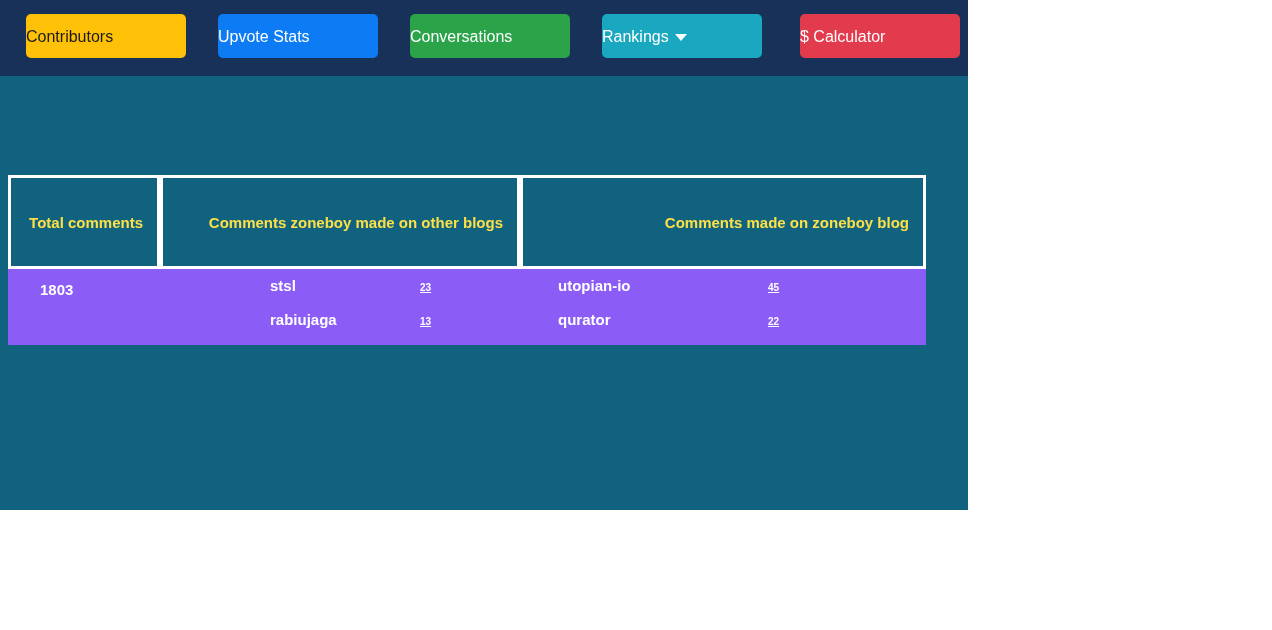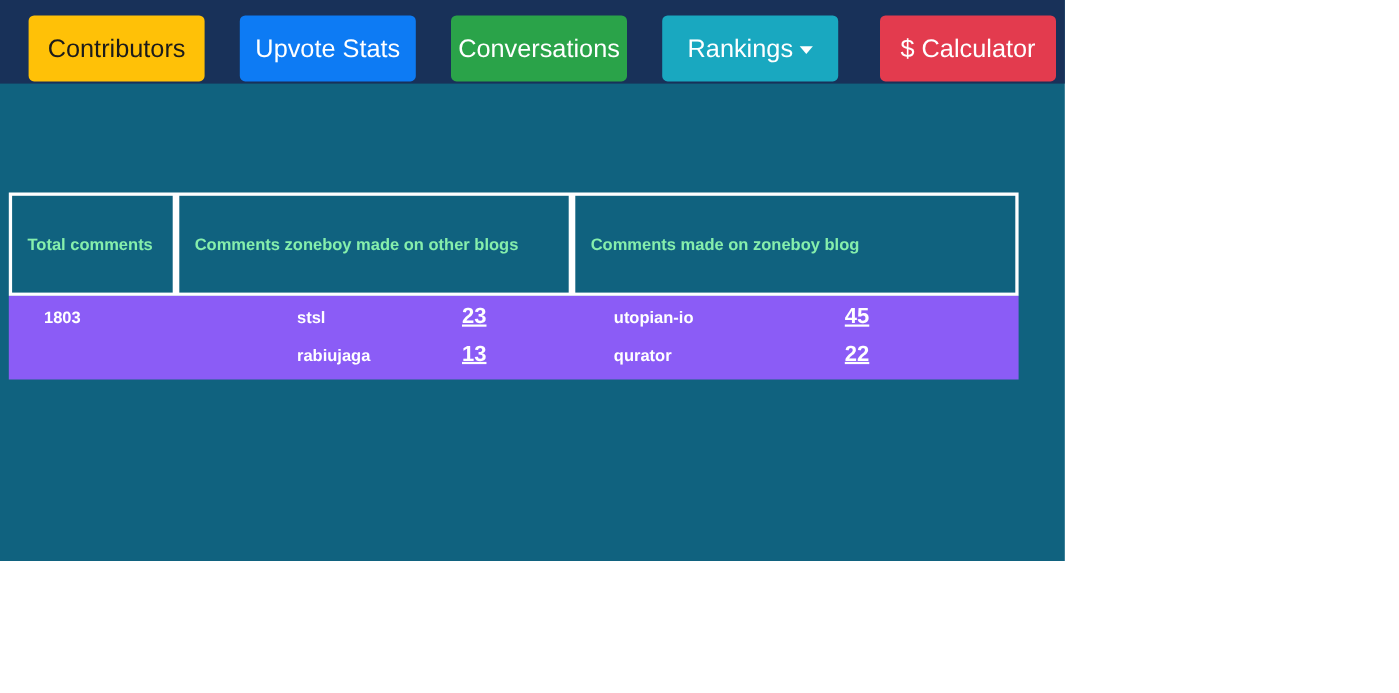--- a/index.html
+++ b/index.html
@@ -30,27 +30,27 @@
     left: 0;
     top: 0;
     width: 968px;
     height: 76px;
     background: #183159;
     box-sizing: border-box;
   }
   .nav-btn {
     position: absolute;
     top: 14px;
-    height: 60px;
+    height: 44px;
     border: none;
     border-radius: 5px;
     font-family: "Liberation Sans", sans-serif;
-    font-size: 23px;
+    font-size: 16px;
     line-height: 46px;
-    text-align: center;
+    text-align: left;
     padding: 0;
     cursor: pointer;
     white-space: nowrap;
     color: #ffffff;
     box-sizing: border-box;
   }
   .nav-btn.contributors {
     left: 26px;  width: 160px;
     background: #ffc107;
     color: #1b1b1b;
@@ -141,24 +141,24 @@
     width: 918px;
   }
   table.data-table {
     width: 918px;
     border-collapse: separate;
     border-spacing: 0;
     table-layout: fixed;
   }
   table.data-table thead th {
     border: 3px solid #ffffff;
-    color: #86efac;
-    font-size: 15px;
-    font-weight: bold;
-    text-align: left;
+    color: #fde047;
+    font-size: 15px;
+    font-weight: bold;
+    text-align: right;
     vertical-align: middle;
     height: 94px;
     padding: 0 14px;
     box-sizing: border-box;
     background: #10627f;
   }
   th.col-total { width: 152px; }
   th.col-other { width: 360px; }
   th.col-own   { width: 406px; }
 
@@ -190,21 +190,21 @@
     padding-left: 110px;
     box-sizing: border-box;
     color: #ffffff;
     font-weight: bold;
     font-size: 15px;
   }
   .pair-name.own { padding-left: 38px; }
   .pair-count {
     color: #ffffff;
     font-weight: bold;
-    font-size: 20px;
+    font-size: 10px;
     text-decoration: underline;
     cursor: pointer;
   }
   .pair-count.other { margin-left: 108px; }
   .pair-count.own   { margin-left: 96px; }
 </style>
 </head>
 <body>
 
 <div id="app">

